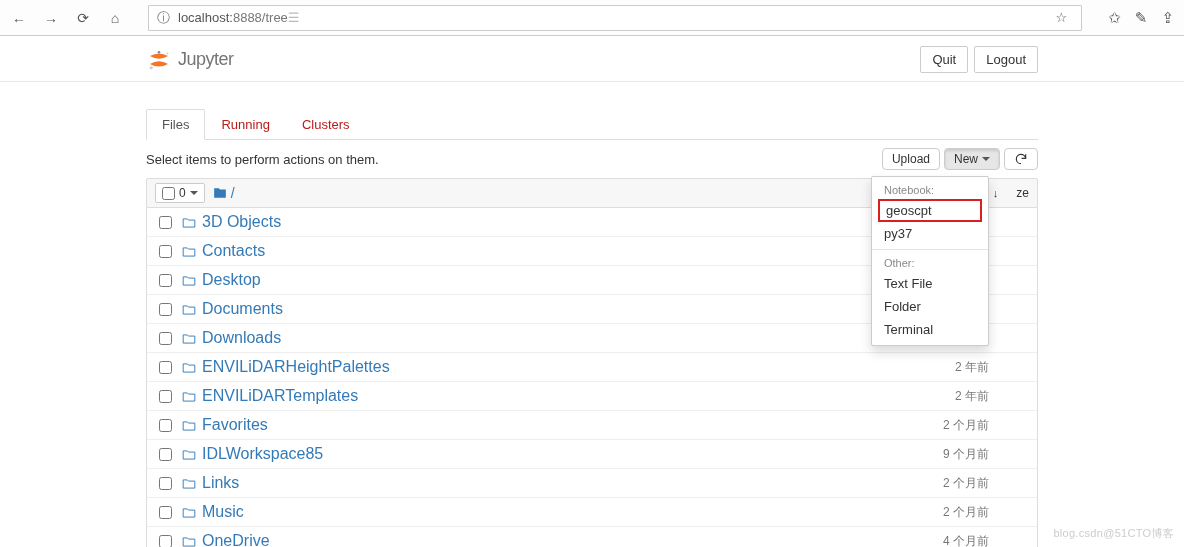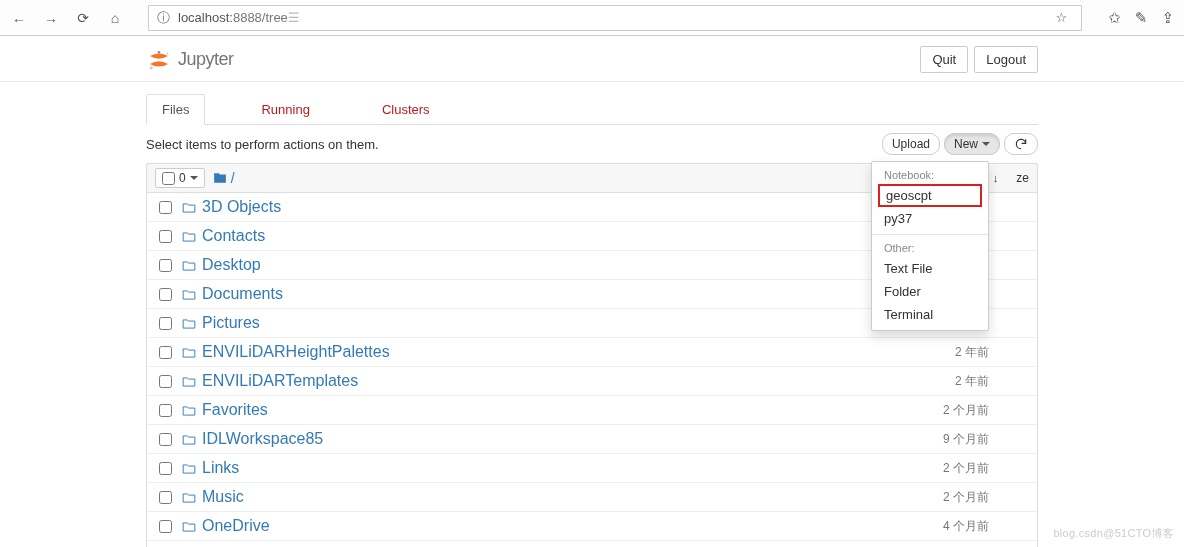--- a/index.html
+++ b/index.html
@@ -24,29 +24,29 @@
 .jp-logo { display: flex; align-items: center; gap: 6px; }
 .jp-logo-icon { width: 26px; height: 26px; position: relative; }
 .jp-logo-icon svg { width: 26px; height: 26px; }
 .jp-logo-text { font-size: 18px; color: #757575; font-weight: 400; letter-spacing: -0.5px; }
 .jp-header .btn-group { margin-left: auto; display: flex; gap: 6px; }
 .btn { border: 1px solid #ccc; background: #fff; padding: 5px 11px; font-size: 13px; border-radius: 2px; cursor: pointer; color: #333; }
 
 .header-divider { border-bottom: 1px solid #e7e7e7; }
 
 
-.tabs { display: flex; margin-top: 12px; border-bottom: 1px solid #ddd; gap: 40px; }
+.tabs { display: flex; margin-top: 27px; border-bottom: 1px solid #ddd; }
 .tab { padding: 7px 15px; border: 1px solid transparent; border-bottom: none; margin-bottom: -1px; color: #b91c1c; cursor: pointer; font-size: 13px; }
 .tab.active { border-color: #ddd; border-bottom: 1px solid #fff; border-radius: 2px 2px 0 0; color: #555; background: #fff; }
 
 
 .toolbar-row { display: flex; align-items: center; margin: 8px 0; }
 .hint-text { font-size: 13px; color: #333; }
 .toolbar-row .right { margin-left: auto; display: flex; gap: 4px; }
-.btn-sm { border: 1px solid #ccc; background: #fff; padding: 3px 9px; font-size: 12px; border-radius: 10px; cursor: pointer; color: #333; display: inline-flex; align-items: center; gap: 4px; }
+.btn-sm { border: 1px solid #ccc; background: #fff; padding: 3px 9px; font-size: 12px; border-radius: 4px; cursor: pointer; color: #333; display: inline-flex; align-items: center; gap: 4px; }
 .btn-sm.pressed { background: #e6e6e6; box-shadow: inset 0 2px 3px rgba(0,0,0,0.12); justify-content: flex-end; }
 .caret { width: 0; height: 0; border-left: 4px solid transparent; border-right: 4px solid transparent; border-top: 4px solid #555; display: inline-block; }
 
 
 .list-header { display: flex; align-items: center; background: #f7f7f7; border: 1px solid #ddd; padding: 4px 8px; border-radius: 2px 2px 0 0; position: relative; }
 .select-box { display: flex; align-items: center; gap: 4px; border: 1px solid #ccc; background: #fff; padding: 2px 6px; border-radius: 2px; }
 .select-box input { margin: 0; }
 .select-box .count { font-size: 12px; color: #333; }
 .crumb-folder { margin-left: 8px; color: #337ab7; font-size: 14px; display: flex; align-items: center; gap: 4px; }
 .list-header .cols { margin-left: auto; display: flex; align-items: center; gap: 18px; color: #333; font-size: 12px; }
@@ -205,21 +205,21 @@
             <path fill="none" stroke="#337ab7" stroke-width="1.6" d="M2 5h7l2 2h11v12H2z"></path>
           </svg></span>
         <a href="#">Documents</a>
         <span class="modified"></span>
       </div>
       <div class="file-row">
         <input type="checkbox" style="">
         <span class="folder-icon"><svg class="icon-svg" viewBox="0 0 24 24">
             <path fill="none" stroke="#337ab7" stroke-width="1.6" d="M2 5h7l2 2h11v12H2z"></path>
           </svg></span>
-        <a href="#">Pictures</a>
+        <a href="#">Downloads</a>
         <span class="modified"></span>
       </div>
       <div class="file-row">
         <input type="checkbox" style="">
         <span class="folder-icon"><svg class="icon-svg" viewBox="0 0 24 24">
             <path fill="none" stroke="#337ab7" stroke-width="1.6" d="M2 5h7l2 2h11v12H2z"></path>
           </svg></span>
         <a href="#">ENVILiDARHeightPalettes</a>
         <span class="modified">2 年前</span>
       </div>

